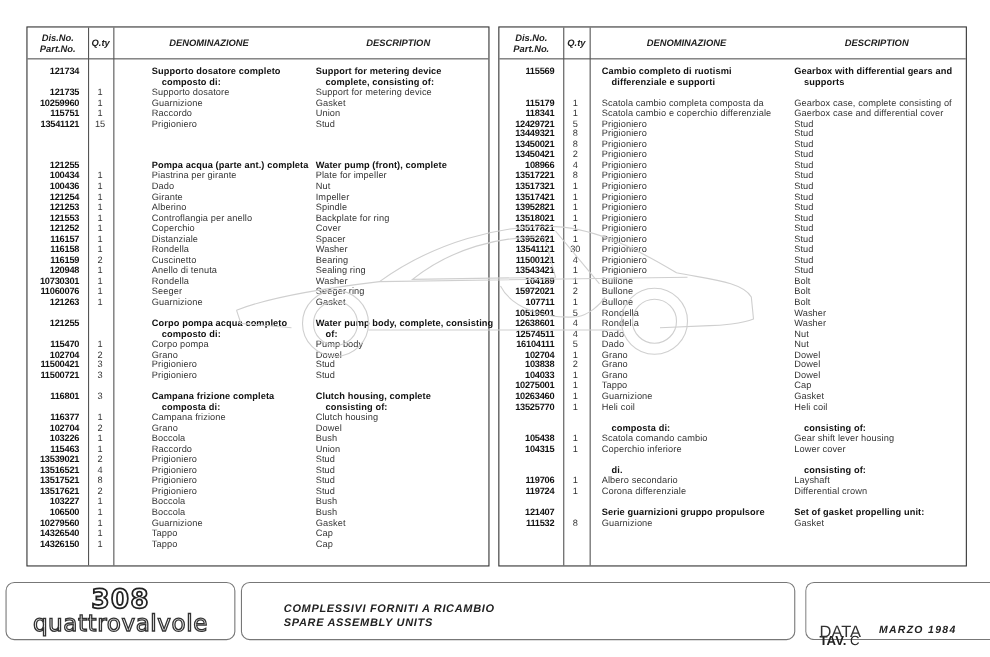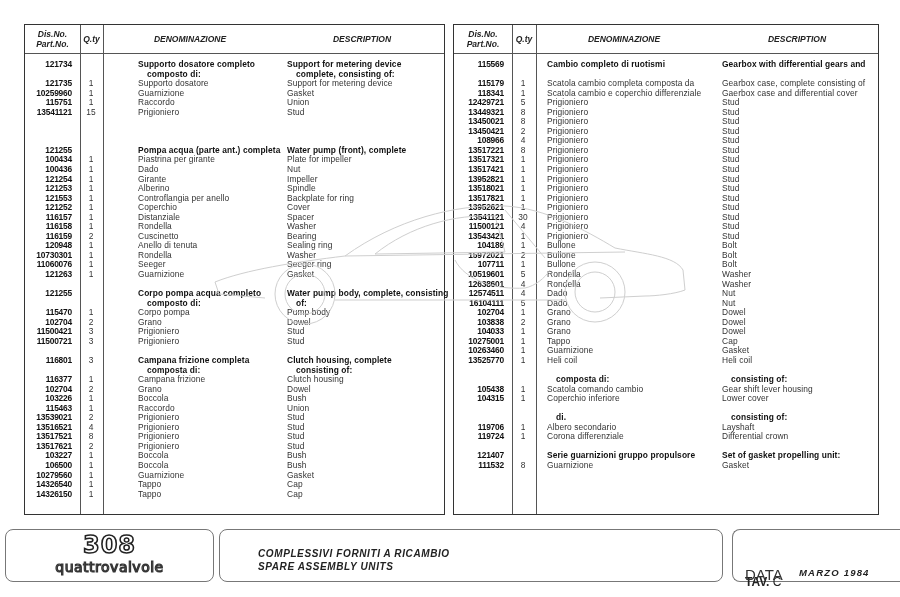--- a/index.html
+++ b/index.html
@@ -43,21 +43,21 @@
   #car { position:absolute; left:205px; top:190px; width:490px; height:140px; pointer-events:none; }
 
   
   .fbox { position:absolute; top:529px; height:51px; border:1px solid #777; border-radius:8px; }
   #logo-box { left:5px; width:207px; }
   #title-box { left:219px; width:502px; }
   #tav-box { left:732px; width:168px; border-right:none; border-radius:8px 0 0 8px; }
 
   .logo-308 { position:absolute; left:0; right:0; top:3px; text-align:center; font-size:24px; font-weight:bold;
               color:#fff; -webkit-text-stroke:1.6px #222; letter-spacing:1px; font-family:"DejaVu Sans", sans-serif; line-height:24px; }
-  .logo-qv { position:absolute; left:0; right:0; top:27px; text-align:center; font-size:14px; color:#fff;
+  .logo-qv { position:absolute; left:0; right:0; top:27px; text-align:center; font-size:21px; color:#fff;
              -webkit-text-stroke:1.2px #333; letter-spacing:0.5px; font-family:"DejaVu Sans", sans-serif; line-height:20px; }
 
   .ftitle { position:absolute; left:38px; font-style:italic; font-weight:bold; font-size:10px; color:#222; letter-spacing:0.6px; }
   #ftitle-it { top:18px; }
   #ftitle-en { top:31px; }
 
   #tav { position:absolute; left:12px; top:9px; font-weight:bold; font-size:12px; color:#222;margin-top:36px; }
   #tav-val { font-weight:normal; }
   #data-lbl { position:absolute; left:12px; top:36px; font-size:15px; color:#333; }
   #data-val { position:absolute; left:66px; top:37px; font-size:9.5px; font-style:italic; font-weight:bold; color:#222; letter-spacing:1.2px; }
@@ -339,20 +339,26 @@
   </div>
   <div class="hdr" style="left:58px;width:24px">Q.ty</div>
   <div class="hdr" style="left:95px;width:150px">DENOMINAZIONE</div>
   <div class="hdr" style="left:268px;width:150px">DESCRIPTION</div>
   <div class="rows" id="rows-right">
       <div class="row head">
         <span class="pn">115569</span>
         <span class="qty"></span>
         <span class="it">Cambio completo di ruotismi</span>
         <span class="en">Gearbox with differential gears and</span>
+      </div>
+      <div class="row head">
+        <span class="pn"></span>
+        <span class="qty"></span>
+        <span class="it indent">differenziale e supporti</span>
+        <span class="en indent">supports</span>
       </div>
       <div class="row gap"></div>
       <div class="row">
         <span class="pn">115179</span>
         <span class="qty">1</span>
         <span class="it">Scatola cambio completa composta da</span>
         <span class="en">Gearbox case, complete consisting of</span>
       </div>
       <div class="row">
         <span class="pn">118341</span>

